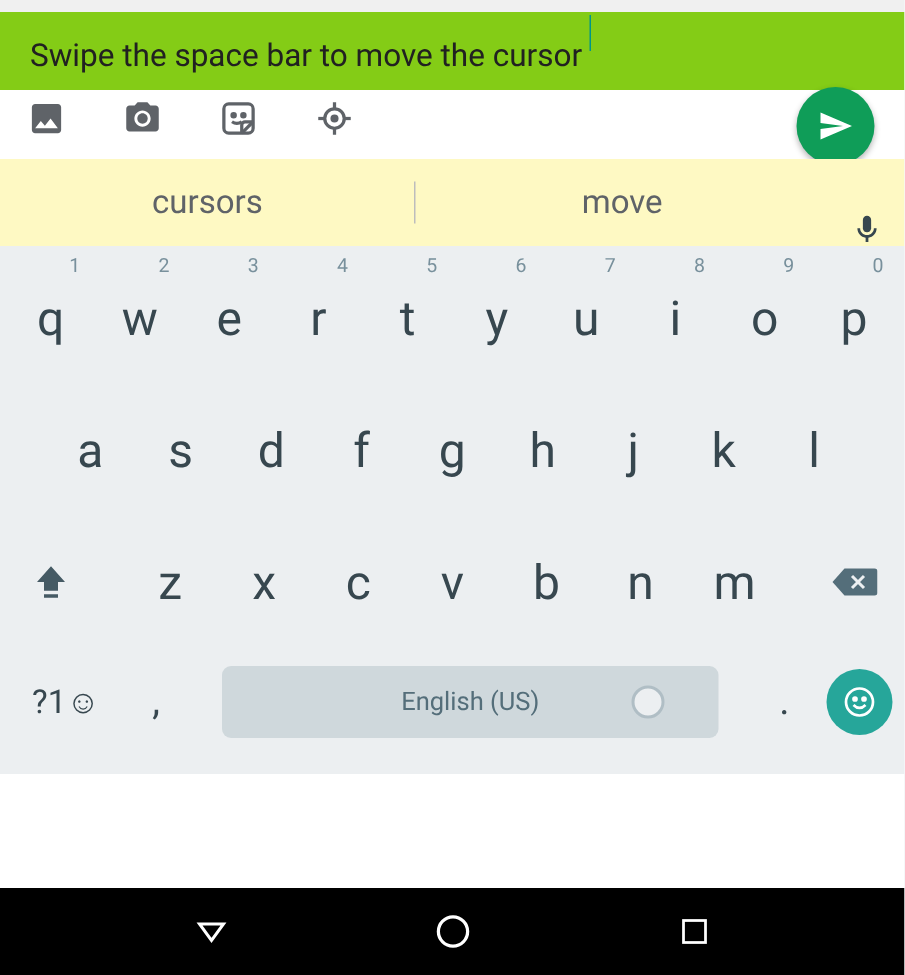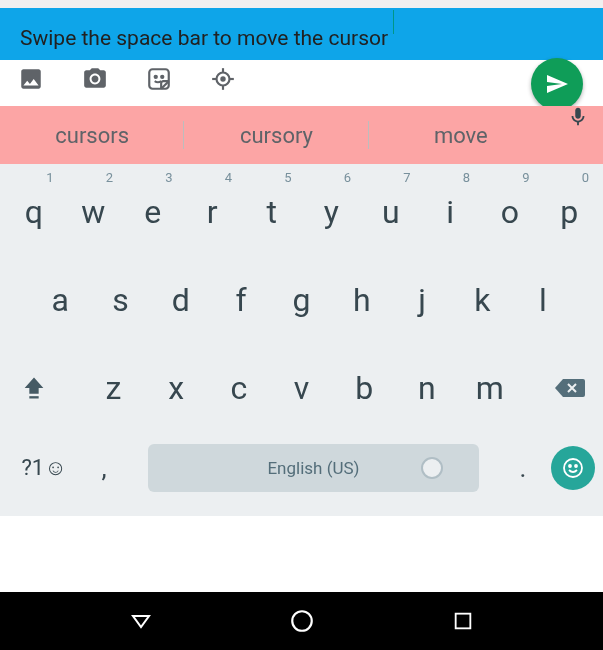--- a/index.html
+++ b/index.html
@@ -12,21 +12,21 @@
     position: relative;
   }
   .topbar {
     height: 8px;
     background: #f0f0f0;
   }
   .input-area {
     padding: 18px 20px 10px 20px;
     font-size: 21px;
     color: #212121;
-    background: #0ea5e9;
+    background: #84cc16;
     position: relative;
   }
   .input-text {
     display: inline-block;
     position: relative;
   }
   .cursor-caret {
     position: absolute;
     top: 2px;
     width: 1px;
@@ -56,24 +56,24 @@
     width: 52px;
     height: 52px;
     border-radius: 50%;
     background: #0f9d58;
     display: flex;
     align-items: center;
     justify-content: center;
     box-shadow: 0 2px 4px rgba(0,0,0,0.3);
   }
   .suggestion-strip {
-    background: #fca5a5;
+    background: #fef9c3;
     height: 58px;
     display: flex;
-    align-items: flex-start;
+    align-items: flex-end;
     position: relative;
   }
   .suggestions {
     flex: 1;
     display: flex;
     height: 100%;
   }
   .suggestion {
     flex: 1;
     display: flex;
@@ -266,21 +266,20 @@
   <div class="send-btn">
     <svg width="24" height="24" viewBox="0 0 24 24" fill="#fff">
         <path d="M2.01 21L23 12 2.01 3 2 10l15 2-15 2z"></path>
       </svg>
   </div>
 </div>
 
 <div class="suggestion-strip">
   <div class="suggestions">
     <div class="suggestion">cursors</div>
-    <div class="suggestion">cursory</div>
     <div class="suggestion">move</div>
   </div>
   <div class="mic">
     <svg width="22" height="22" viewBox="0 0 24 24" fill="#37474f">
         <path d="M12 14c1.66 0 3-1.34 3-3V5c0-1.66-1.34-3-3-3S9 3.34 9 5v6c0 1.66 1.34 3 3 3z"></path>
         <path d="M17 11c0 2.76-2.24 5-5 5s-5-2.24-5-5H5c0 3.53 2.61 6.43 6 6.92V21h2v-3.08c3.39-.49 6-3.39 6-6.92h-2z"></path>
       </svg>
   </div>
 </div>
 

